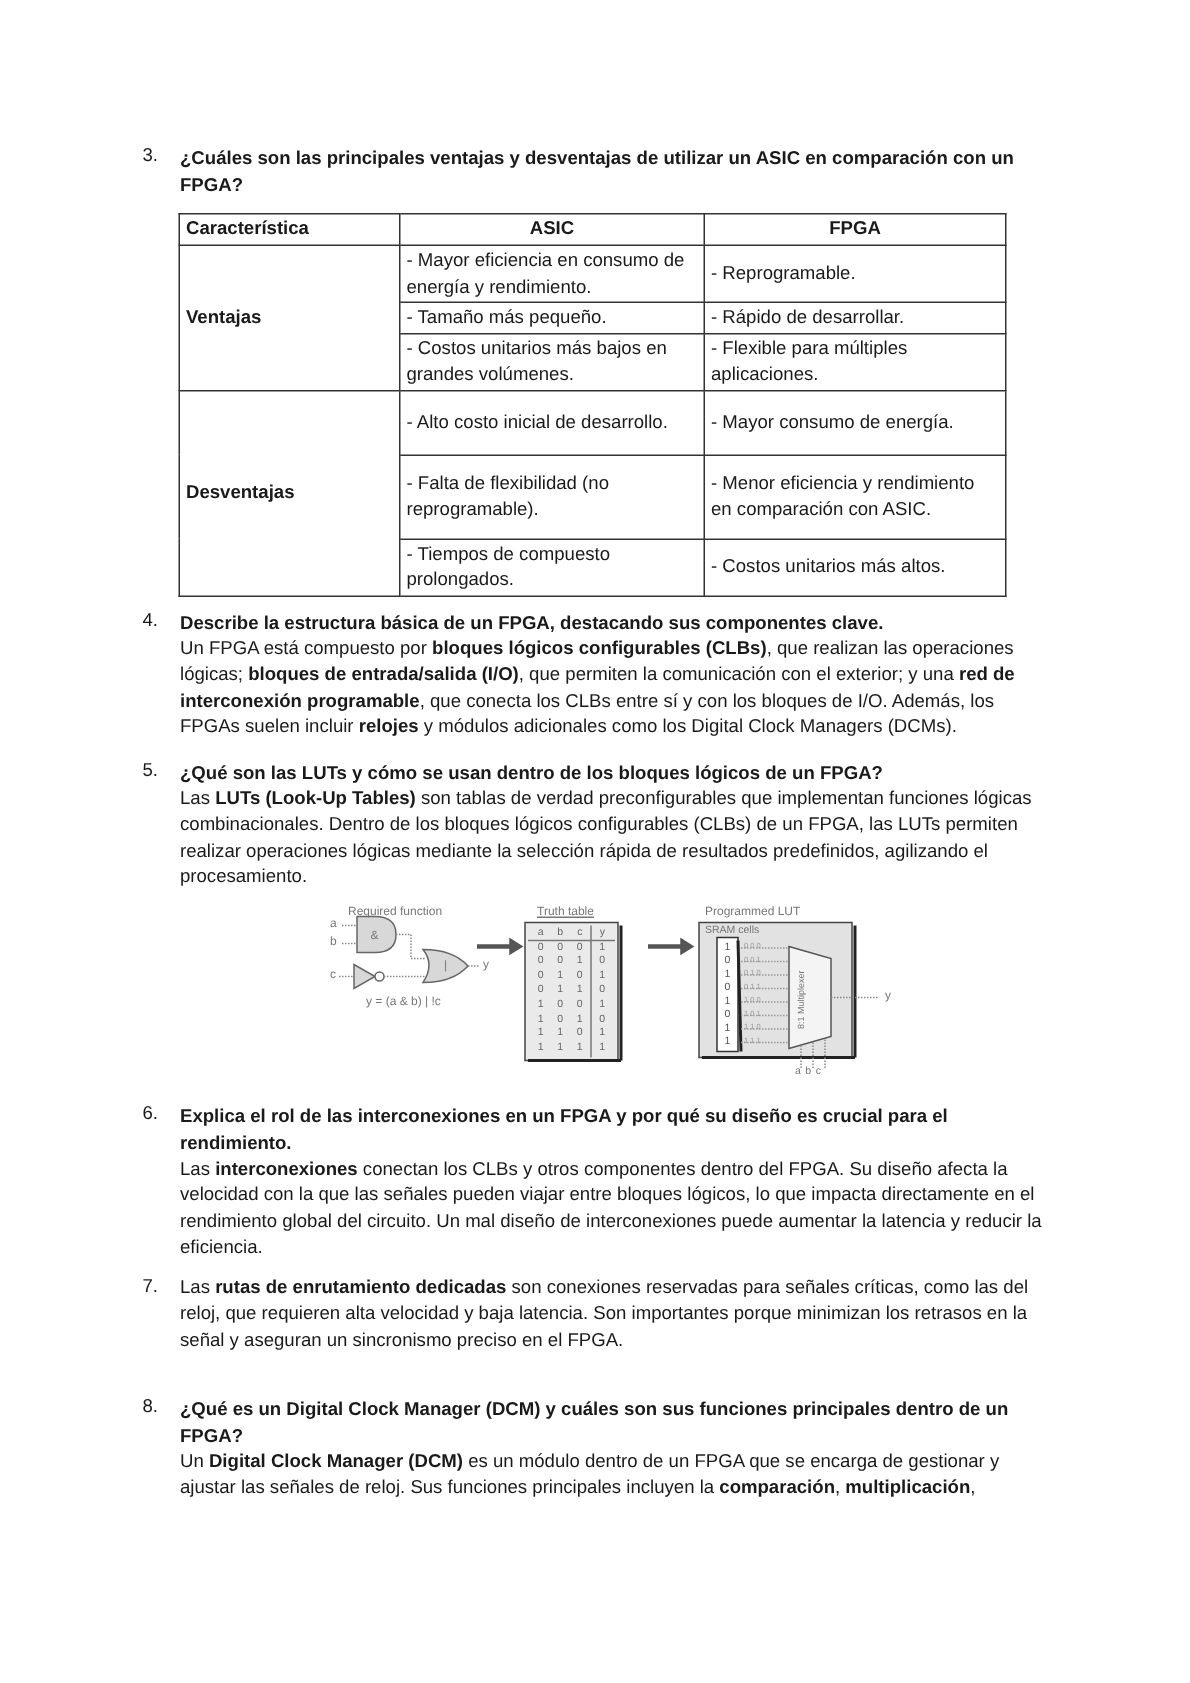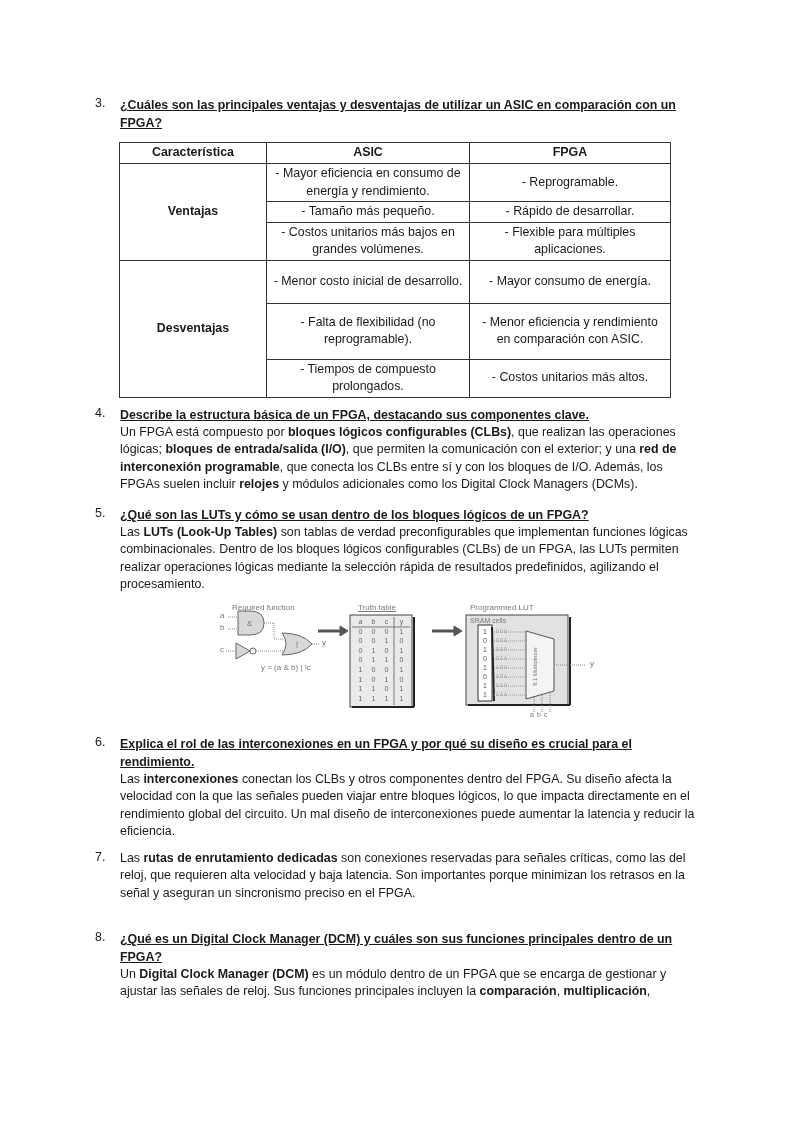--- a/index.html
+++ b/index.html
@@ -4,31 +4,31 @@
 <style>
   html, body { margin: 0; padding: 0; background: #ffffff; }
   body {
     width: 793px; height: 1122px; position: relative; overflow: hidden;
     font-family: "Liberation Sans", "DejaVu Sans", sans-serif;
     color: #1a1a1a; font-size: 12.4px;
   }
   .page { position: absolute; left: 0; top: 0; width: 793px; height: 1122px; }
   .q { position: absolute; left: 95px; width: 610px; }
   .q-num { position: absolute; left: 0; top: 0; width: 20px; font-size: 12.4px; }
-  .q-title { margin-left: 25px; font-weight: bold; line-height: 18px; text-decoration: underline; }
+  .q-title { margin-left: 25px; font-weight: bold; line-height: 18px; }
   .q-body { margin-left: 25px; line-height: 17.4px; }
   .q-body b { font-weight: bold; }
 
   table.cmp {
     position: absolute; left: 119px; top: 142px; width: 552px;
     border-collapse: collapse; font-size: 12.4px;
   }
   table.cmp td, table.cmp th {
     border: 1px solid #333; padding: 1px 4px; vertical-align: middle;
-    line-height: 17.5px; text-align: center; font-weight: normal;
+    line-height: 17.5px; text-align: left; font-weight: normal;
   }
   table.cmp th { font-weight: bold; height: 18px; }
   table.cmp th.c { text-align: center; }
   table.cmp td.cat { font-weight: bold; width: 138px; }
   table.cmp td.asic { width: 194px; }
 
   .figure { position: absolute; left: 220px; top: 603px; width: 390px; height: 118px; }
   .fig-label { position: absolute; font-size: 8px; color: #777; white-space: nowrap; }
 </style>
 </head>
@@ -59,21 +59,21 @@
     <tr>
       <td class="asic">- Tamaño más pequeño.</td>
       <td>- Rápido de desarrollar.</td>
     </tr>
     <tr>
       <td class="asic">- Costos unitarios más bajos en grandes volúmenes.</td>
       <td>- Flexible para múltiples aplicaciones.</td>
     </tr>
     <tr style="height:43px;">
       <td class="cat" rowspan="3">Desventajas</td>
-      <td class="asic">- Menor costo inicial de desarrollo.</td>
+      <td class="asic">- Alto costo inicial de desarrollo.</td>
       <td>- Mayor consumo de energía.</td>
     </tr>
     <tr style="height:56px;">
       <td class="asic">- Falta de flexibilidad (no reprogramable).</td>
       <td>- Menor eficiencia y rendimiento en comparación con ASIC.</td>
     </tr>
     <tr>
       <td class="asic">- Tiempos de compuesto prolongados.</td>
       <td>- Costos unitarios más altos.</td>
     </tr>
@@ -144,21 +144,21 @@
     <span class="fig-label" style="left:138px;top:0;text-decoration:underline;">Truth table</span>
     <span class="fig-label" style="left:250px;top:0;">Programmed LUT</span>
     <span class="fig-label" style="left:250px;top:14px;font-size:7px;">SRAM cells</span>
     <span class="fig-label" style="left:27px;top:16px;">&amp;</span>
     <span class="fig-label" style="left:76px;top:36px;">|</span>
     <span class="fig-label" style="left:0;top:8px;">a</span>
     <span class="fig-label" style="left:0;top:20px;">b</span>
     <span class="fig-label" style="left:0;top:42px;">c</span>
     <span class="fig-label" style="left:102px;top:35px;">y</span>
     <span class="fig-label" style="left:370px;top:56px;">y</span>
-    <span class="fig-label" style="left:24px;top:60px;margin-left:17px;">y = (a &amp; b) | !c</span>
+    <span class="fig-label" style="left:24px;top:60px;">y = (a &amp; b) | !c</span>
 
     <div style="position:absolute;left:134px;top:14px;width:58px;font-size:7px;color:#666;line-height:9.6px;">
       <div style="display:flex;">
         <span style="width:13px;text-align:center;">a</span>
         <span style="width:13px;text-align:center;">b</span>
         <span style="width:13px;text-align:center;">c</span>
         <span style="width:17px;text-align:center;">y</span>
       </div>
       <div id="truth-rows">
           <div style="display: flex;">

